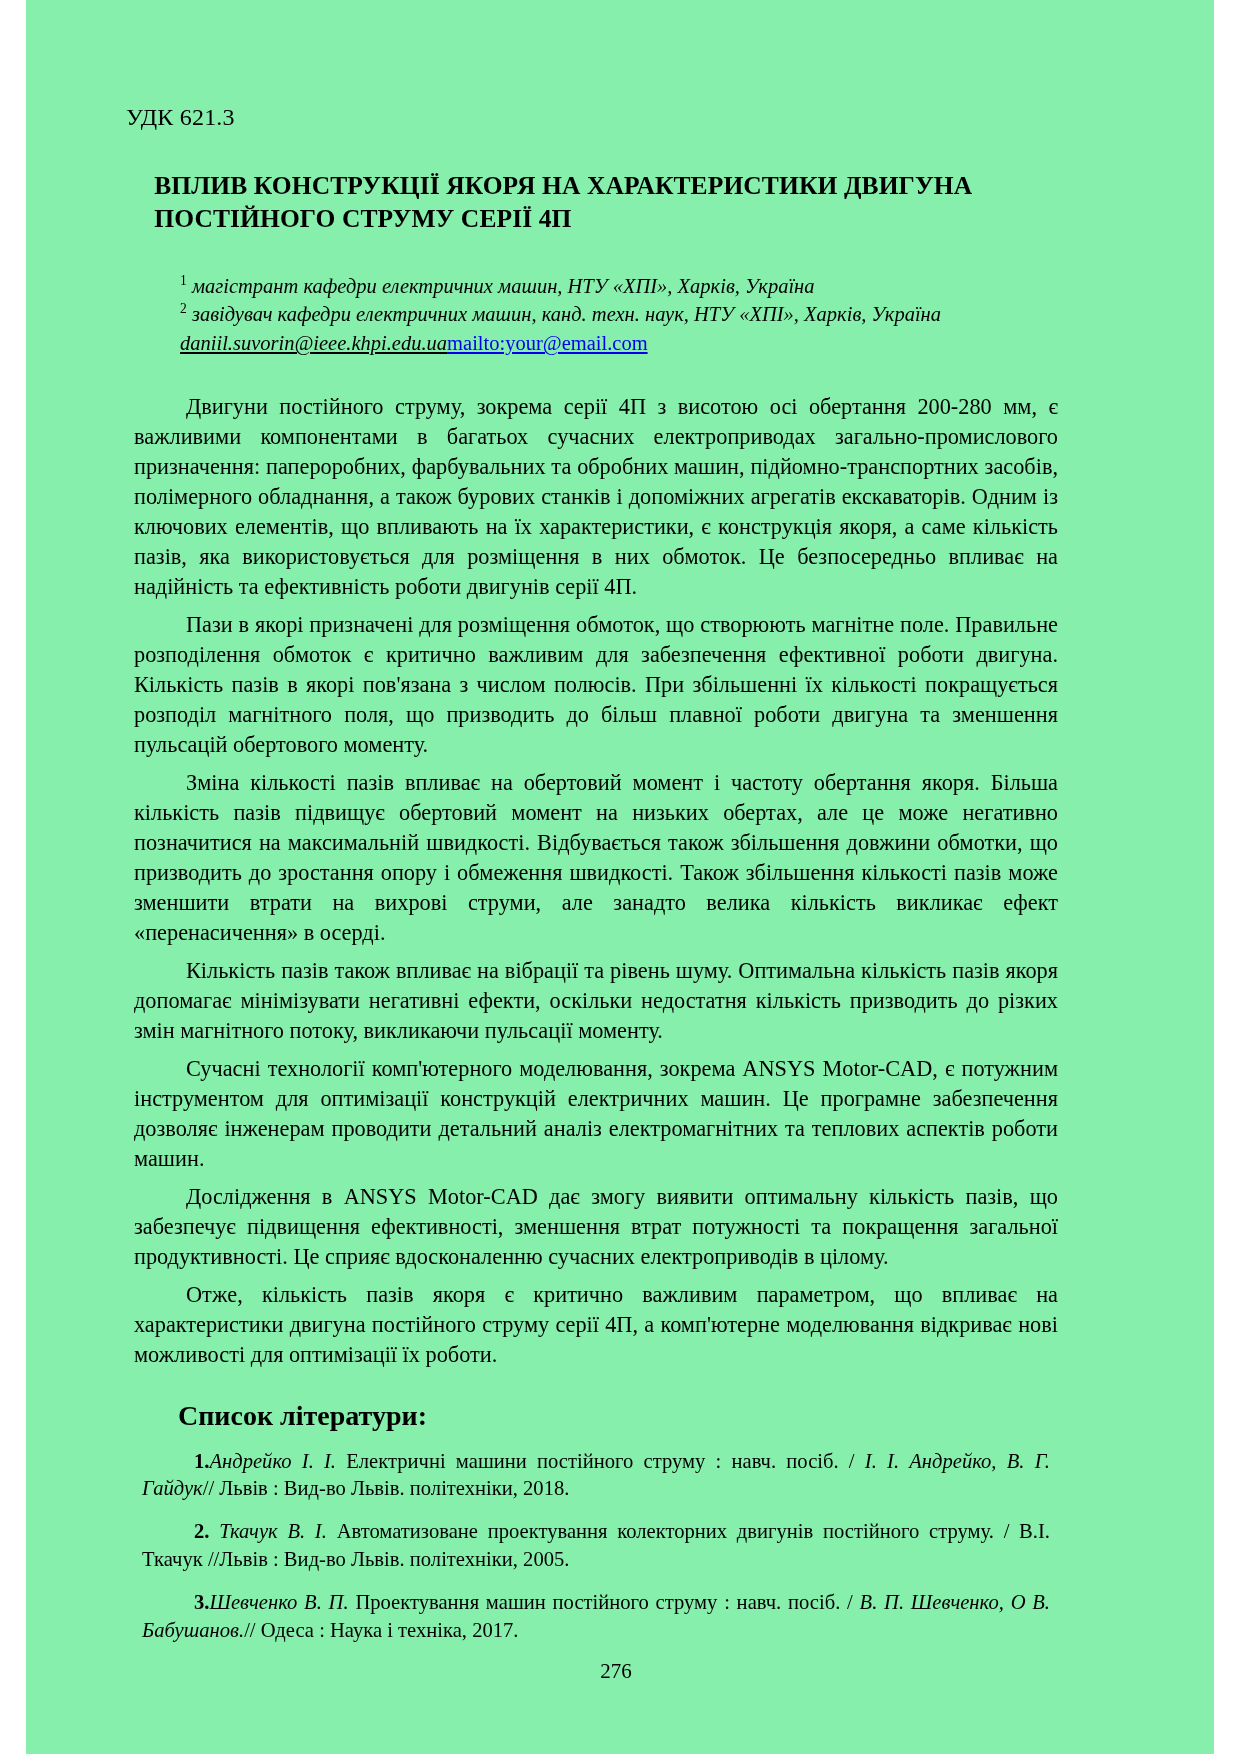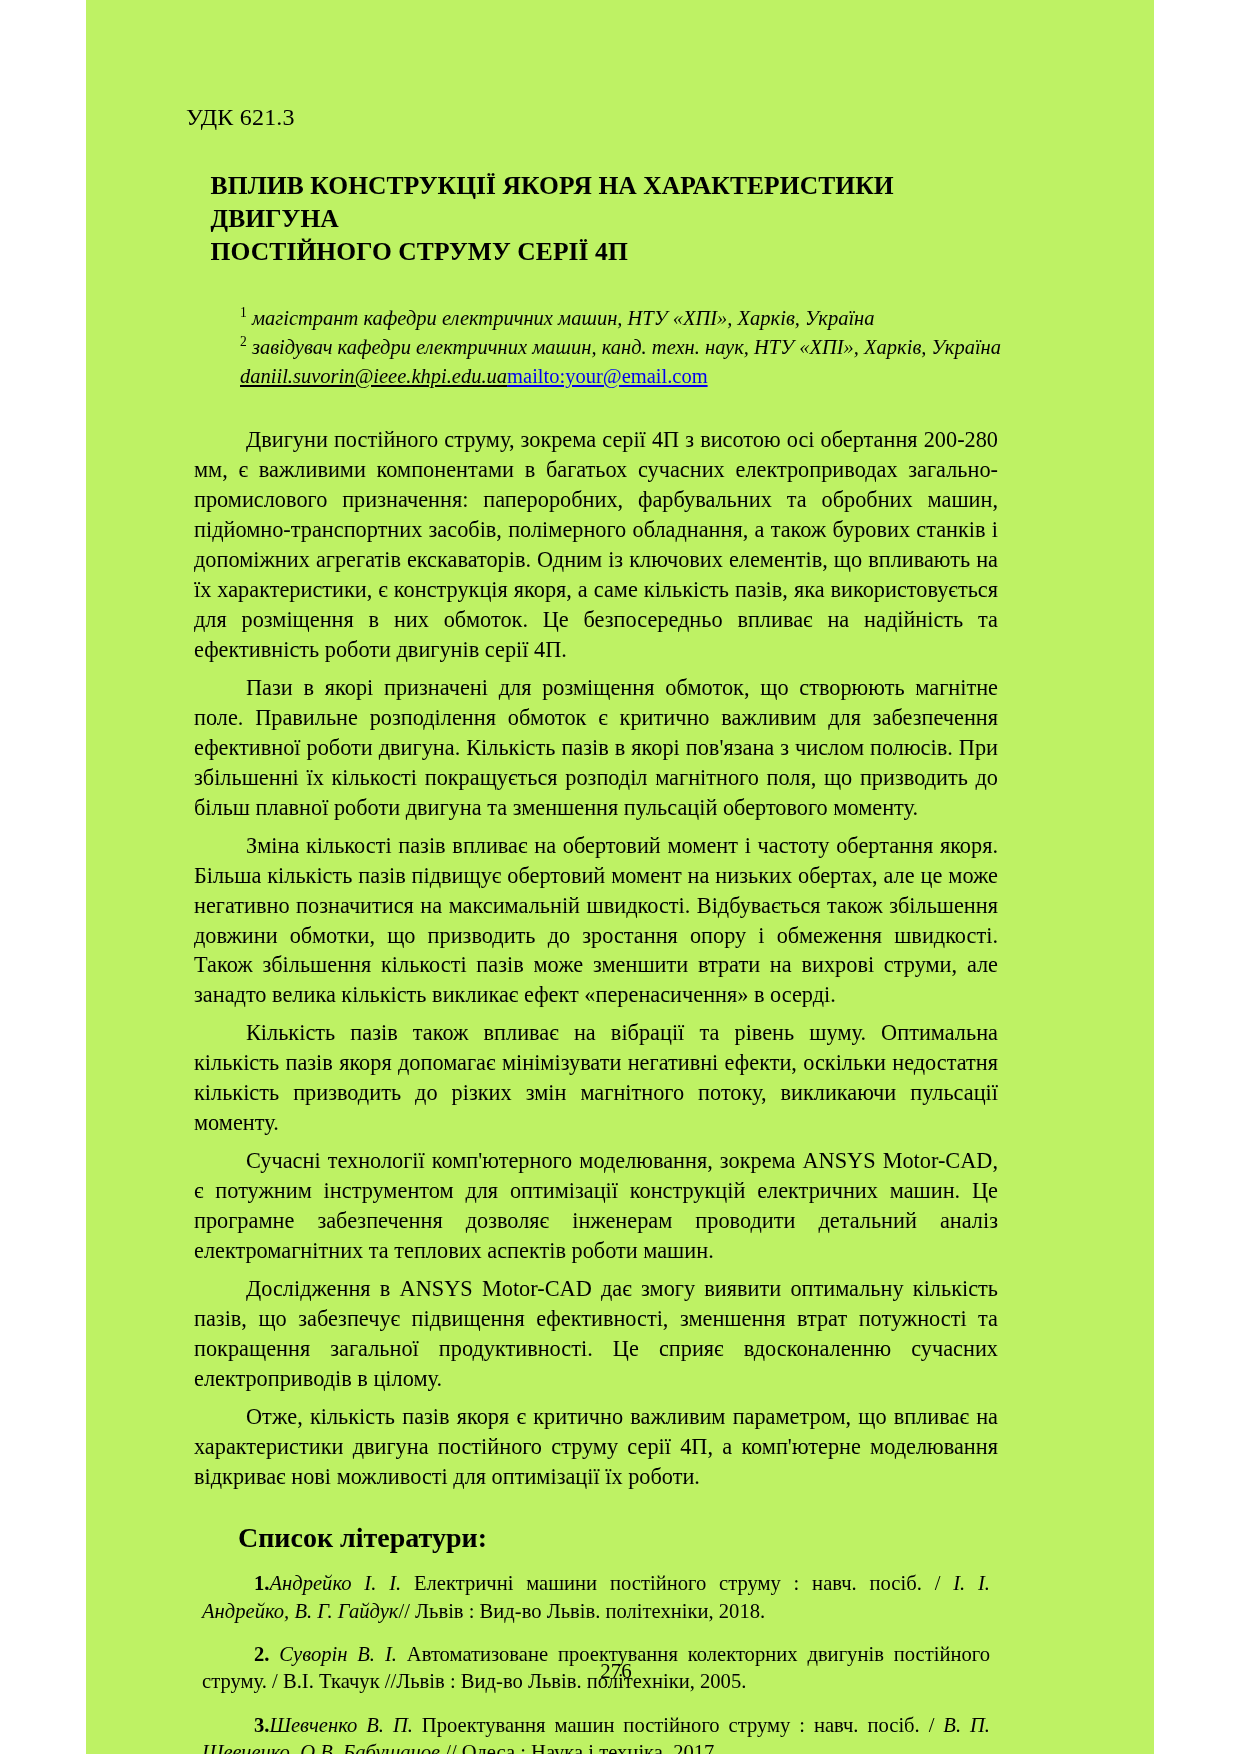--- a/index.html
+++ b/index.html
@@ -7,24 +7,24 @@
     margin: 0;
     padding: 0;
     background: #ffffff;
   }
   body {
     font-family: "Liberation Serif", "DejaVu Serif", serif;
     color: #000000;
   }
   .page {
     position: relative;
-    width: 1068px;
+    width: 1188px;
     height: 1754px;
     margin: 0 auto;
-    background: #bef264;
+    background: #86efac;
     box-sizing: border-box;
     padding: 104px 148px 40px 100px;
     overflow: hidden;
   }
   .udk {
     font-size: 24px;
     line-height: 1.1;
     margin: 0 0 40px 0;
     letter-spacing: 0.2px;
   }
@@ -139,19 +139,19 @@
     <p>Кількість пазів також впливає на вібрації та рівень шуму. Оптимальна кількість пазів якоря допомагає мінімізувати негативні ефекти, оскільки недостатня кількість призводить до різких змін магнітного потоку, викликаючи пульсації моменту.</p>
     <p>Сучасні технології комп'ютерного моделювання, зокрема ANSYS Motor-CAD, є потужним інструментом для оптимізації конструкцій електричних машин. Це програмне забезпечення дозволяє інженерам проводити детальний аналіз електромагнітних та теплових аспектів роботи машин.</p>
     <p>Дослідження в ANSYS Motor-CAD дає змогу виявити оптимальну кількість пазів, що забезпечує підвищення ефективності, зменшення втрат потужності та покращення загальної продуктивності. Це сприяє вдосконаленню сучасних електроприводів в цілому.</p>
     <p>Отже, кількість пазів якоря є критично важливим параметром, що впливає на характеристики двигуна постійного струму серії 4П, а комп'ютерне моделювання відкриває нові можливості для оптимізації їх роботи.</p>
   </div>
 
   <div class="refs-head">Список літератури:</div>
 
   <div class="refs">
     <p><span class="num">1.</span><i>Андрейко І. І.</i><span> Електричні машини постійного струму : навч. посіб. / </span><i>І. І. Андрейко, В. Г. Гайдук</i><span>// Львів : Вид-во Львів. політехніки, 2018.</span></p>
-    <p><span class="num">2.</span><i> Суворін В. І.</i><span> Автоматизоване проектування колекторних двигунів постійного струму. / </span><i></i><span>В.І. Ткачук //Львів : Вид-во Львів. політехніки, 2005.</span></p>
+    <p><span class="num">2.</span><i> Ткачук В. І.</i><span> Автоматизоване проектування колекторних двигунів постійного струму. / </span><i></i><span>В.І. Ткачук //Львів : Вид-во Львів. політехніки, 2005.</span></p>
     <p><span class="num">3.</span><i>Шевченко В. П.</i><span> Проектування машин постійного струму : навч. посіб. / </span><i>В. П. Шевченко, О В. Бабушанов.</i><span>// Одеса : Наука і техніка, 2017.</span></p>
   </div>
 
   <div class="page-number">276</div>
 
 </div>
 
 </body></html>

